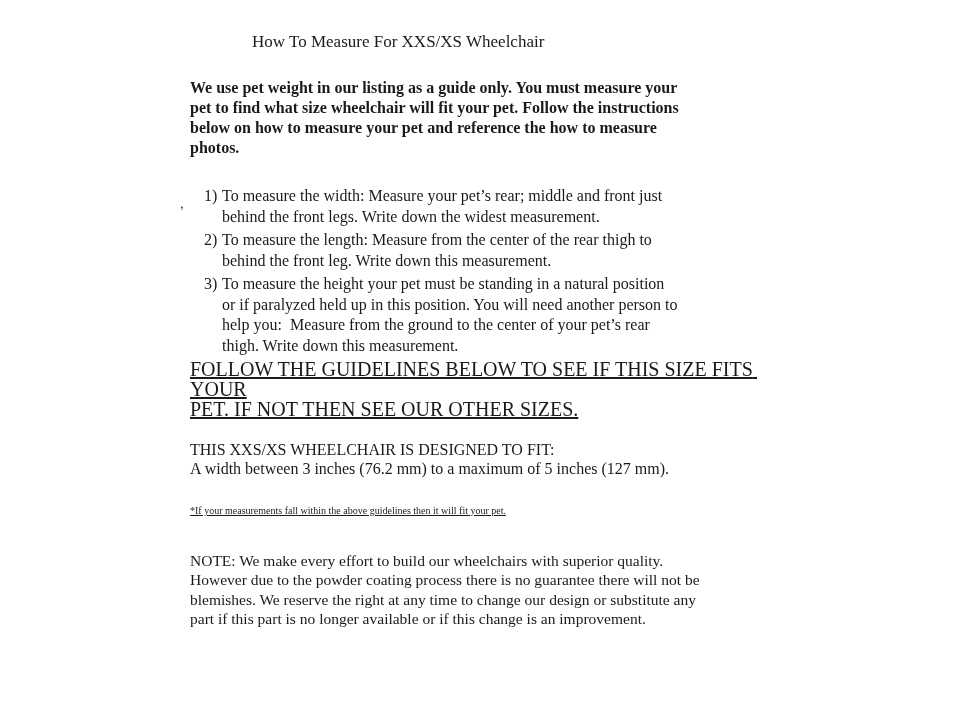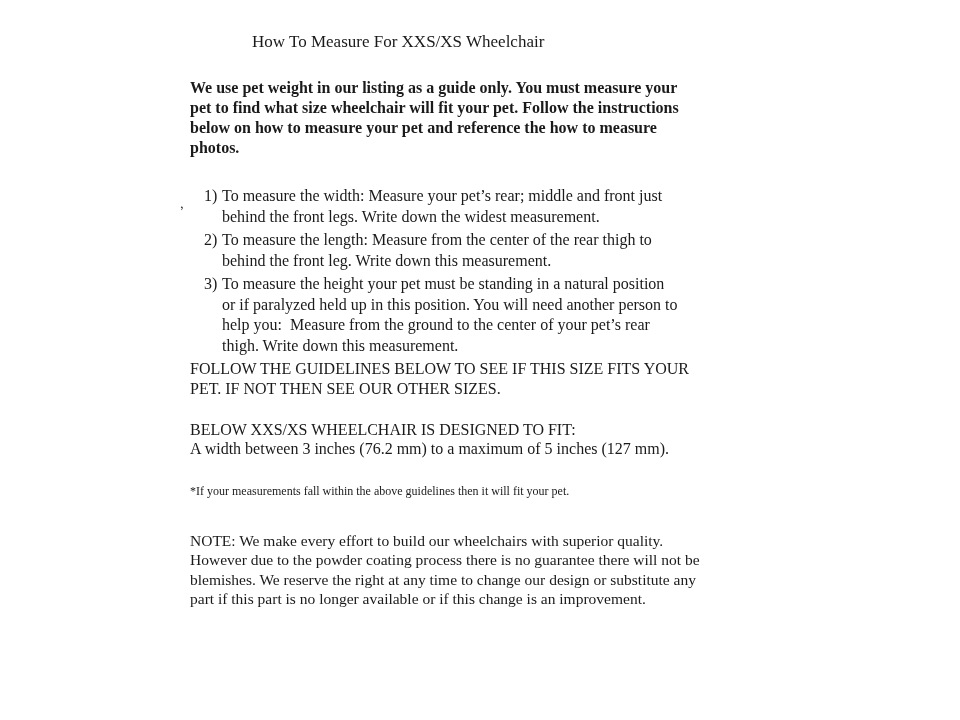--- a/index.html
+++ b/index.html
@@ -47,32 +47,34 @@
     display: flex;
     margin-bottom: 3px;
   }
   .instruction-item .num {
     flex: 0 0 18px;
   }
   .instruction-item .text {
     flex: 1;
   }
   .guidelines {
-    font-size: 16px;
+    font-size: 20px;
     line-height: 20px;
+    text-decoration: underline;
   }
   .fit-spec {
     margin-top: 21px;
     font-size: 16px;
     line-height: 19px;
   }
   .fit-note {
     margin-top: 23px;
-    font-size: 12px;
+    font-size: 10px;
     line-height: 20px;
+    text-decoration: underline;
   }
   .disclaimer {
     margin-top: 30px;
     font-size: 15.5px;
     line-height: 19.3px;
   }
   .stray-mark {
     position: absolute;
     left: 179px;
     top: 196px;
@@ -118,21 +120,21 @@
 help you:  Measure from the ground to the center of your pet’s rear
 thigh. Write down this measurement.</span>
       </div>
 
     </div>
 
     <div class="guidelines pre">FOLLOW THE GUIDELINES BELOW TO SEE IF THIS SIZE FITS YOUR
 PET. IF NOT THEN SEE OUR OTHER SIZES.</div>
 
     <div class="fit-spec">
-      <div>BELOW XXS/XS WHEELCHAIR IS DESIGNED TO FIT:</div>
+      <div>THIS XXS/XS WHEELCHAIR IS DESIGNED TO FIT:</div>
       <div class="pre">A width between 3 inches (76.2 mm) to a maximum of 5 inches (127 mm).</div>
     </div>
 
     <div class="fit-note pre">*If your measurements fall within the above guidelines then it will fit your pet.</div>
 
     <div class="disclaimer pre">NOTE: We make every effort to build our wheelchairs with superior quality.
 However due to the powder coating process there is no guarantee there will not be
 blemishes. We reserve the right at any time to change our design or substitute any
 part if this part is no longer available or if this change is an improvement.</div>
 

